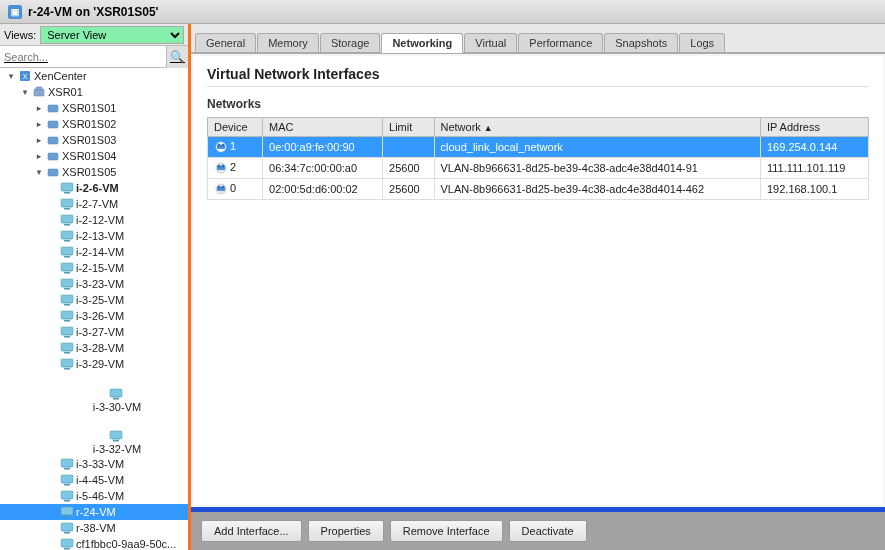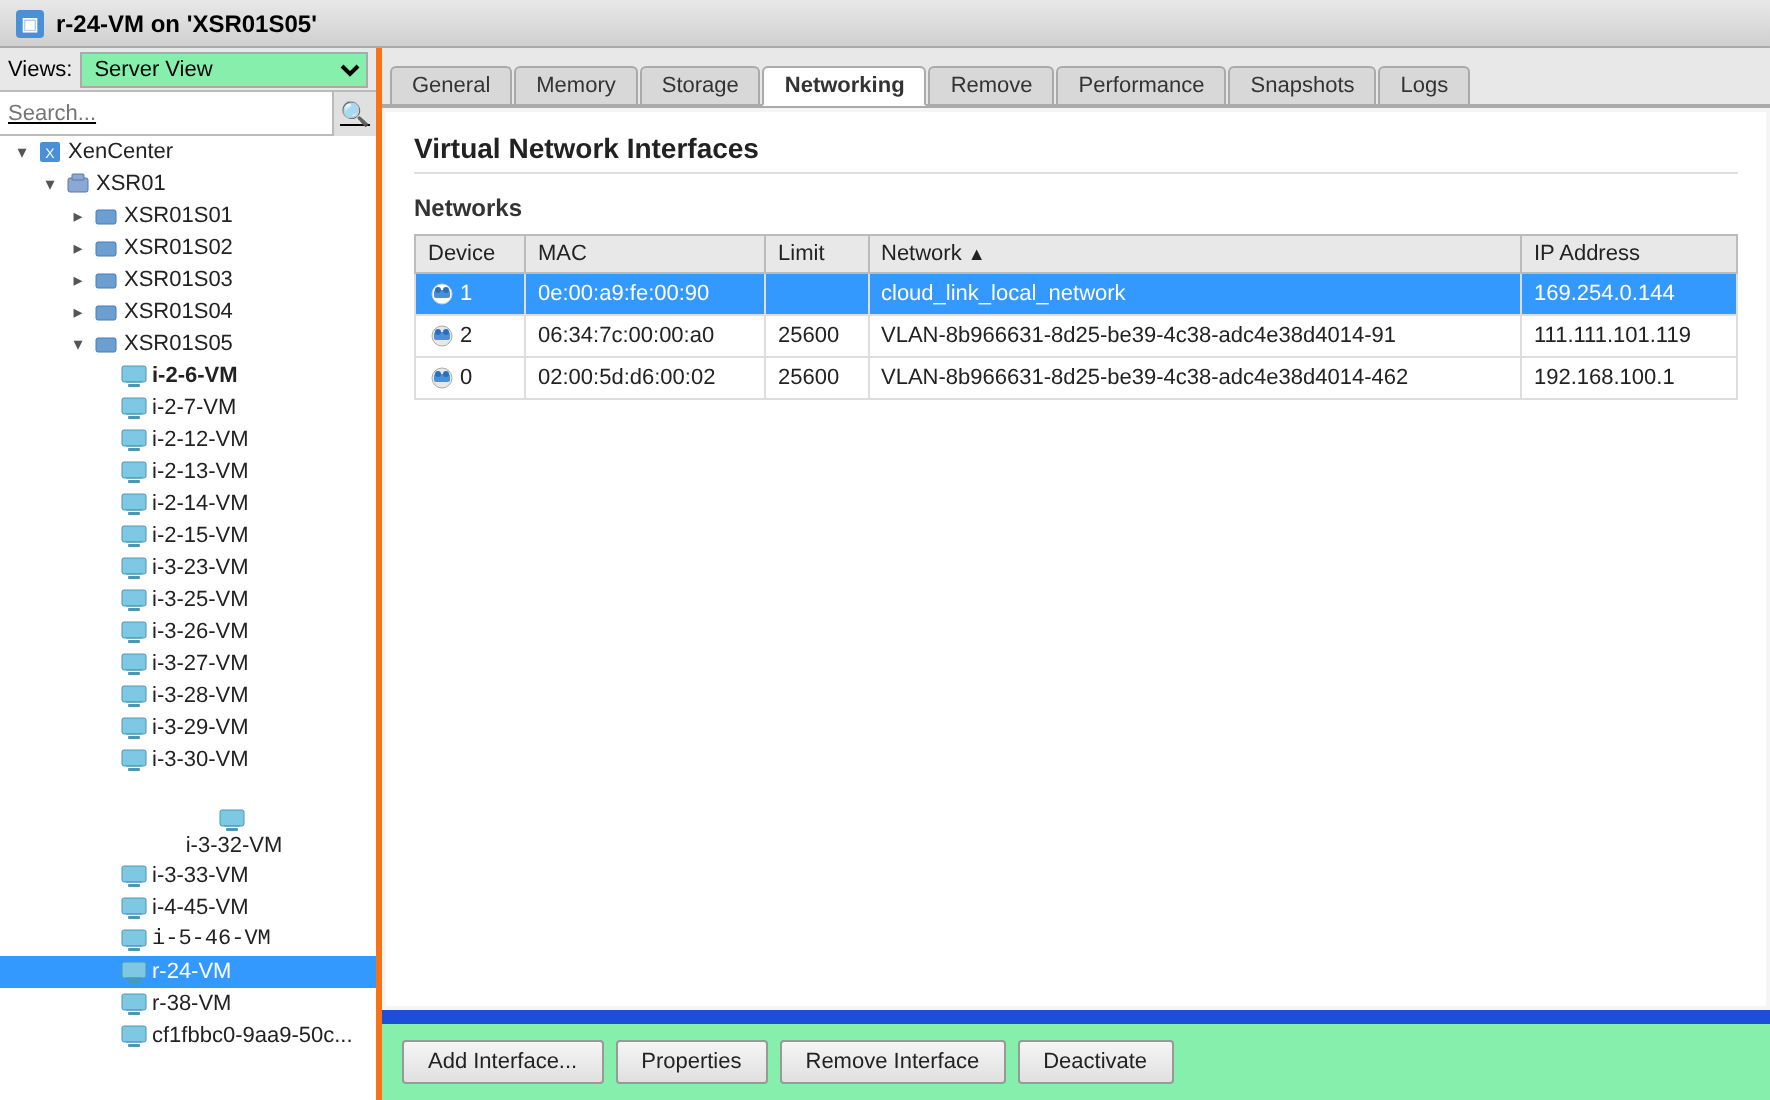--- a/index.html
+++ b/index.html
@@ -188,22 +188,22 @@
     }
     .network-table tr.selected td {
       background: #3399ff;
       color: white;
     }
     .sort-arrow { font-size: 9px; margin-left: 3px; }
 
     
     .bottom-bar {
       padding: 8px 10px;
-      background: #86efac;
-      border-top: 7px solid #1d4ed8;
+      background: #a3a3a3;
+      border-top: 5px solid #1d4ed8;
       display: flex;
       gap: 6px;
       align-items: center;
       flex-shrink: 0;
     }
     .btn {
       padding: 4px 12px;
       font-size: 11px;
       border: 1px solid #999;
       background: linear-gradient(to bottom, #f5f5f5, #e0e0e0);
@@ -429,21 +429,21 @@
           <span class="expander"></span>
           <span class="tree-icon">
             <svg width="14" height="14">
               <rect x="1" y="2" width="12" height="8" fill="#7ec8e3" stroke="#4a98b3" stroke-width="0.5" rx="1"></rect>
               <line x1="3" y1="10" x2="11" y2="10" stroke="#4a98b3" stroke-width="0.5"></line>
               <rect x="4" y="11" width="6" height="1.5" fill="#4a98b3" rx="0.5"></rect>
             </svg>
           </span>
           <span class="tree-label">i-3-29-VM</span>
         </div>
-        <div class="tree-item" style="padding-left: 46px;">
+        <div class="tree-item" style="padding-left: 46px; flex-direction: column;">
           <span class="expander"></span>
           <span class="tree-icon">
             <svg width="14" height="14">
               <rect x="1" y="2" width="12" height="8" fill="#7ec8e3" stroke="#4a98b3" stroke-width="0.5" rx="1"></rect>
               <line x1="3" y1="10" x2="11" y2="10" stroke="#4a98b3" stroke-width="0.5"></line>
               <rect x="4" y="11" width="6" height="1.5" fill="#4a98b3" rx="0.5"></rect>
             </svg>
           </span>
           <span class="tree-label">i-3-30-VM</span>
         </div>
@@ -473,21 +473,21 @@
           <span class="expander"></span>
           <span class="tree-icon">
             <svg width="14" height="14">
               <rect x="1" y="2" width="12" height="8" fill="#7ec8e3" stroke="#4a98b3" stroke-width="0.5" rx="1"></rect>
               <line x1="3" y1="10" x2="11" y2="10" stroke="#4a98b3" stroke-width="0.5"></line>
               <rect x="4" y="11" width="6" height="1.5" fill="#4a98b3" rx="0.5"></rect>
             </svg>
           </span>
           <span class="tree-label">i-4-45-VM</span>
         </div>
-        <div class="tree-item" style="padding-left: 46px; font-family: Liberation Mono, monospace;">
+        <div class="tree-item" style="padding-left: 46px;">
           <span class="expander"></span>
           <span class="tree-icon">
             <svg width="14" height="14">
               <rect x="1" y="2" width="12" height="8" fill="#7ec8e3" stroke="#4a98b3" stroke-width="0.5" rx="1"></rect>
               <line x1="3" y1="10" x2="11" y2="10" stroke="#4a98b3" stroke-width="0.5"></line>
               <rect x="4" y="11" width="6" height="1.5" fill="#4a98b3" rx="0.5"></rect>
             </svg>
           </span>
           <span class="tree-label">i-5-46-VM</span>
         </div>
@@ -527,21 +527,21 @@
       </div>
   </div>
 
   <div class="content-area">
 
     <div class="tabs" id="tabs-container">
         <div class="tab">General</div>
         <div class="tab">Memory</div>
         <div class="tab">Storage</div>
         <div class="tab active">Networking</div>
-        <div class="tab">Remove</div>
+        <div class="tab">Virtual</div>
         <div class="tab">Performance</div>
         <div class="tab">Snapshots</div>
         <div class="tab">Logs</div>
       </div>
 
     <div class="content-body">
       <div class="section-title">Virtual Network Interfaces</div>
       <div class="subsection-title">Networks</div>
       <table class="network-table">
         <thead id="table-head">

